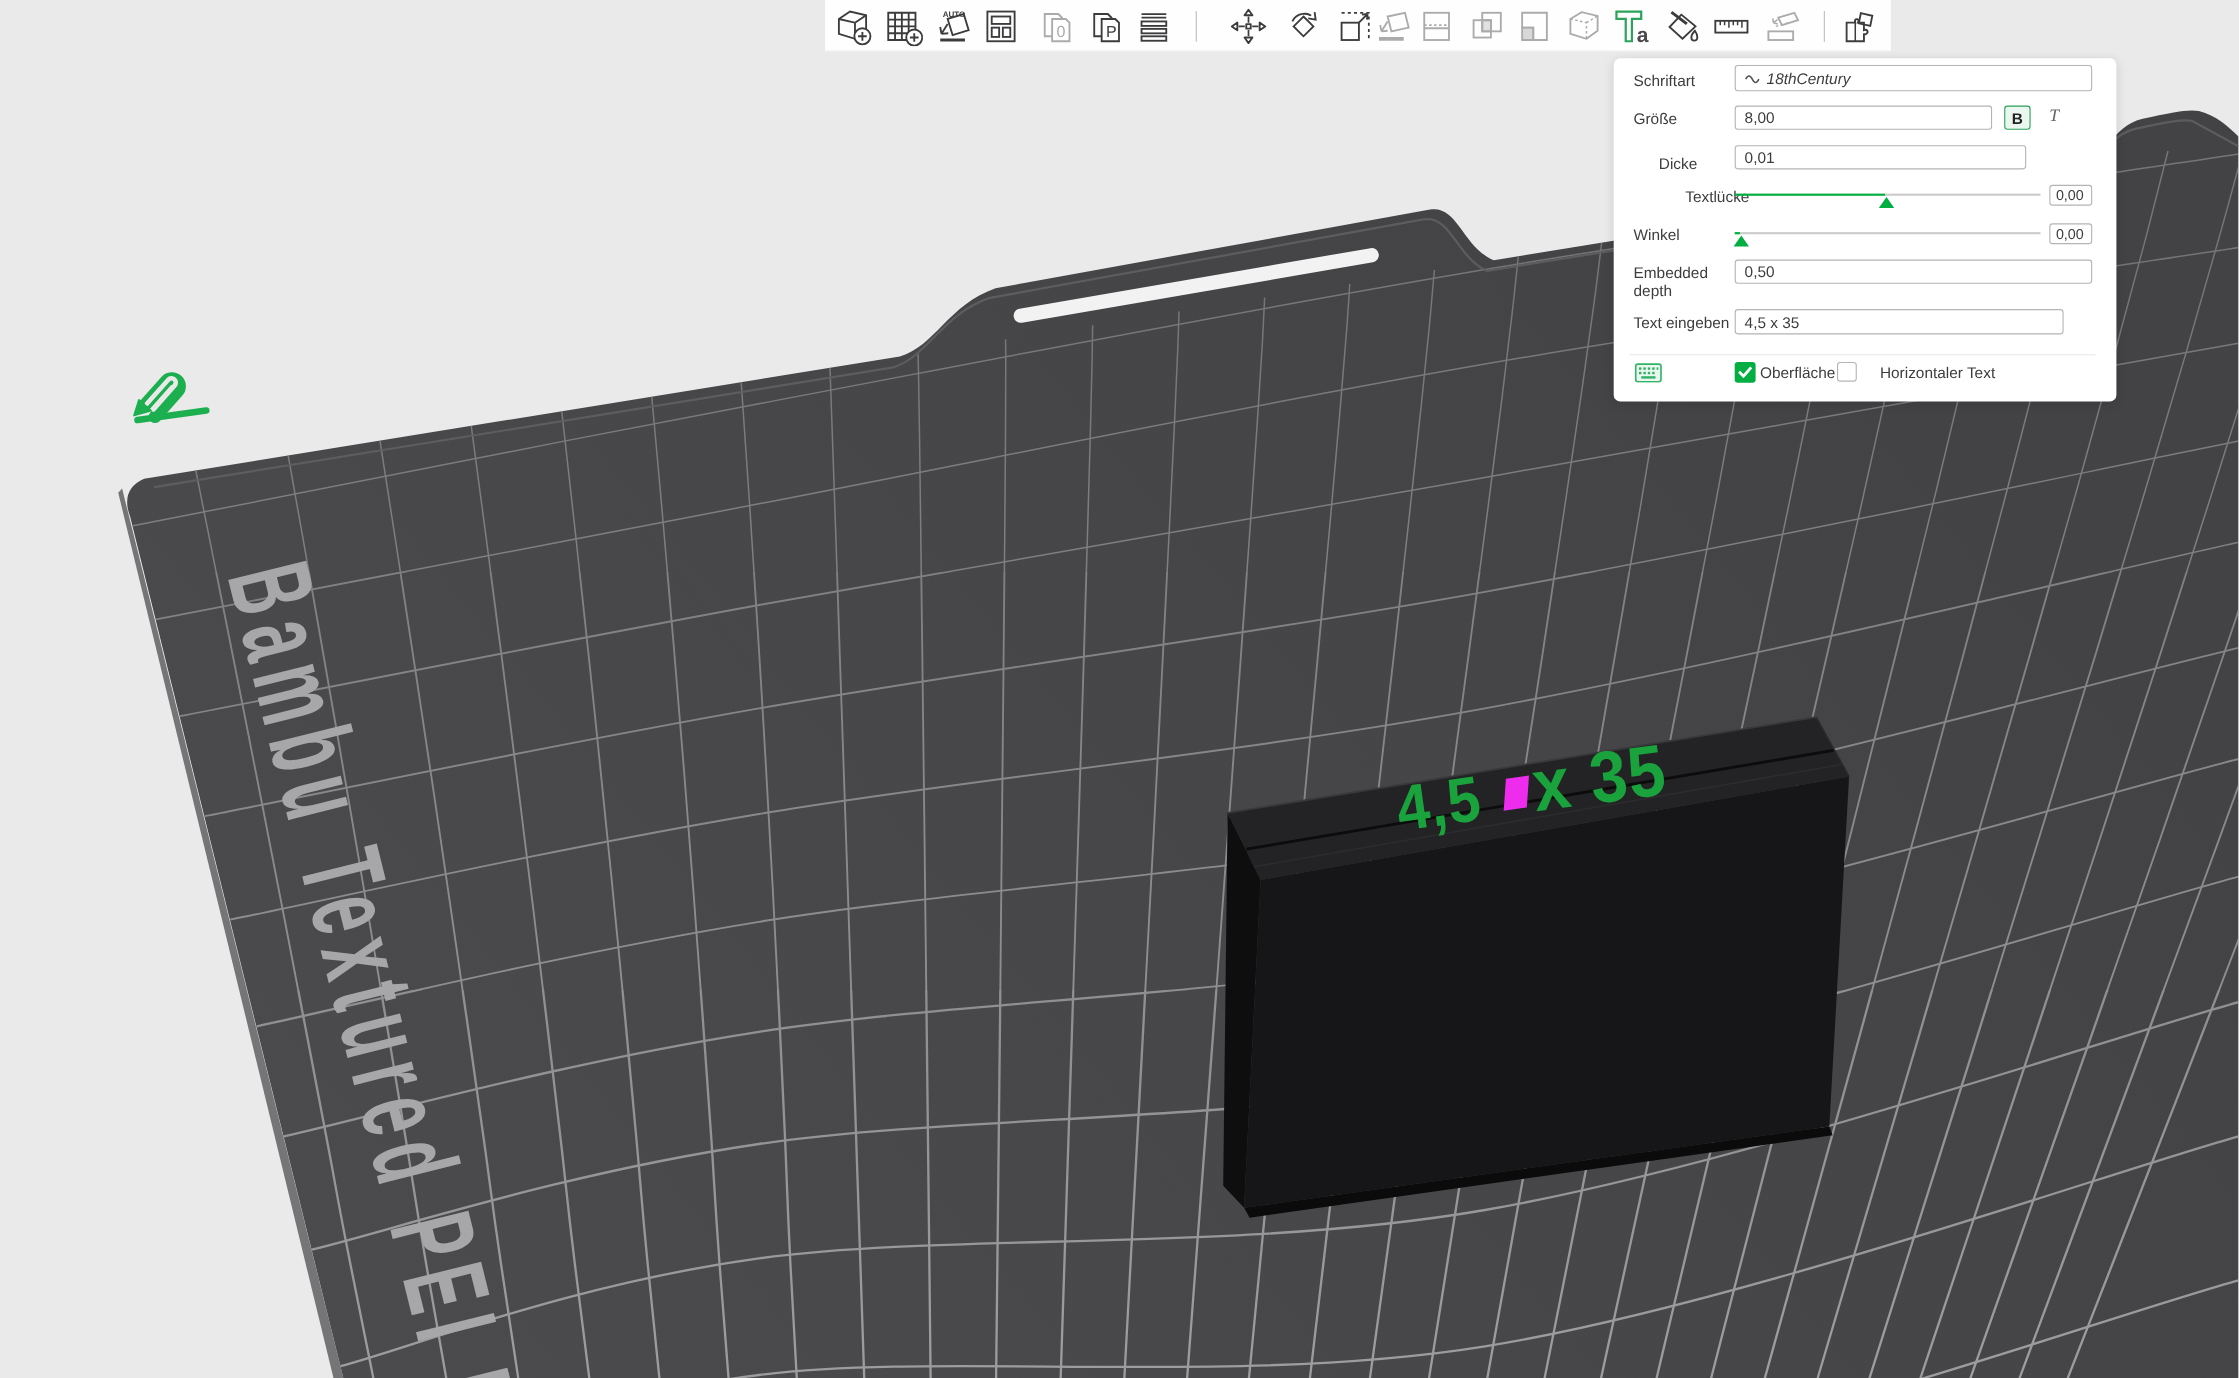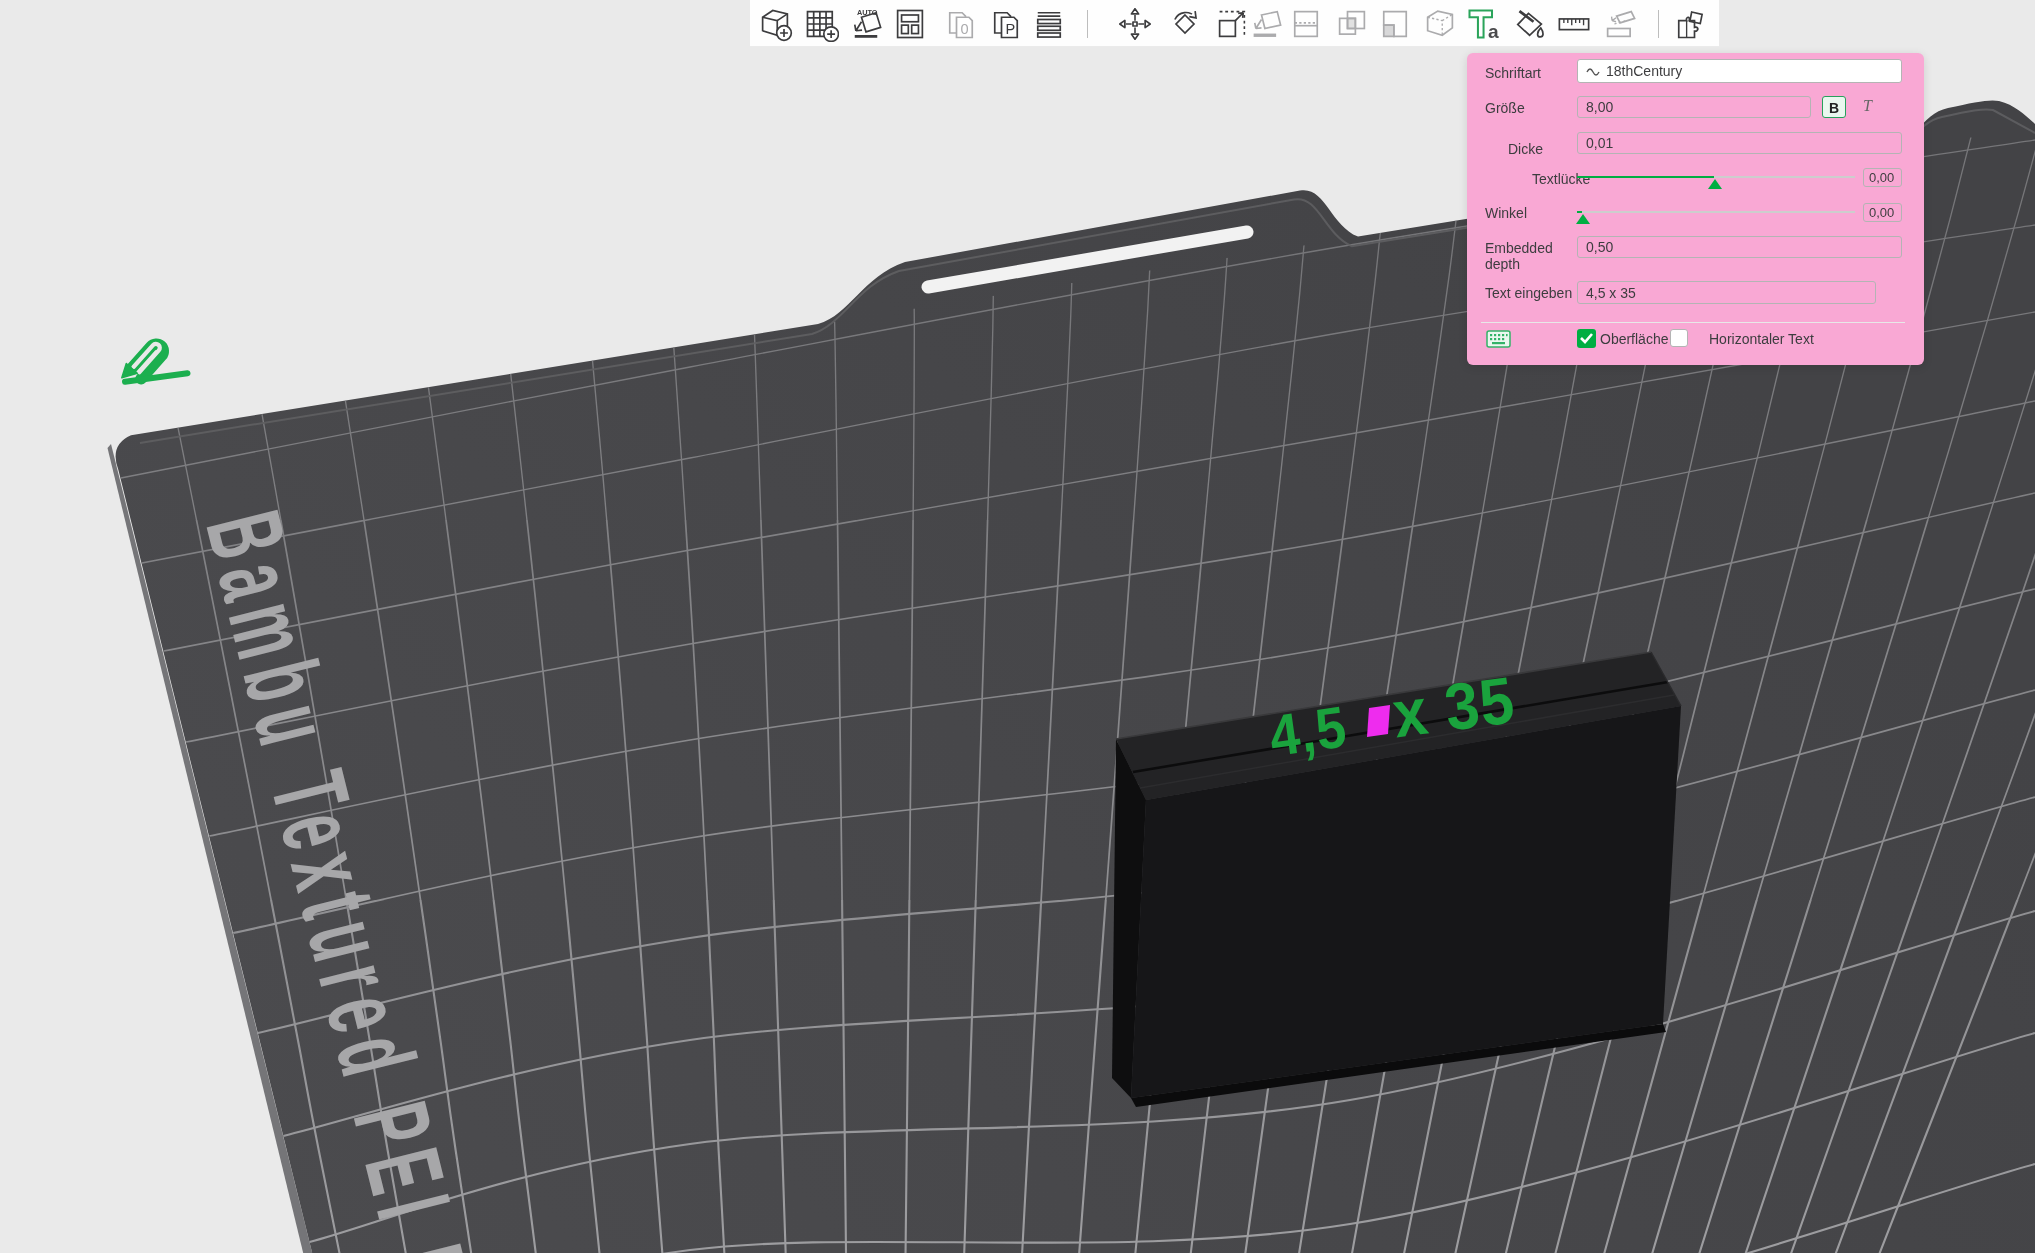--- a/index.html
+++ b/index.html
@@ -339,36 +339,36 @@
     </svg>
 <div style="position:absolute;left:1658px;top:10px;width:1px;height:28px;background:#bdbdbd;"></div>
 <svg style="position:absolute;left:1672px;top:6px;" width="36" height="36" viewBox="0 0 32 32">
       <g stroke="#3c3c3e" fill="none" stroke-width="1.5">
         <path d="M18 5 L27 8 L24.5 16 L15.5 13 Z" transform="rotate(-6 21 10)"></path>
         <path d="M6 13 H13 C 12 10.5 14.5 9 15.5 11 C 16 12 15 13 14.5 13 H20 V19 C 22.5 18 24 20.5 22 22 C 21 22.7 20 22 20 21.5 V28 H6 Z"></path>
         <path d="M13 13 V28" stroke-width="1.2"></path>
       </g>
     </svg>
 
-<div style="position:absolute;left:1467px;top:53px;width:457px;height:312px;background:#f9a8d4;border-radius:6px;box-shadow:0 2px 10px rgba(0,0,0,0.12);font-family:'Liberation Sans',sans-serif;color:#3d3d3f;font-size:14px;">
+<div style="position:absolute;left:1467px;top:53px;width:457px;height:312px;background:#ffffff;border-radius:6px;box-shadow:0 2px 10px rgba(0,0,0,0.12);font-family:'Liberation Sans',sans-serif;color:#3d3d3f;font-size:14px;">
   <div style="position:absolute;left:18px;top:12px;">Schriftart</div>
   <div style="position:absolute;left:110px;top:6px;width:325px;height:24px;border:1px solid #b4b4b4;border-radius:3px;background:#fff;">
     <svg style="position:absolute;left:8px;top:7px;" width="14" height="10" viewBox="0 0 14 10">
           <path d="M1 5 C 3 1 5 1 7 5 C 9 9 11 9 13 5" stroke="#555" fill="none" stroke-width="1.4"></path>
         </svg>
-    <div style="position:absolute;left:28px;top:3px;">18thCentury</div>
+    <div style="position:absolute;left:28px;top:3px;font-style:italic;">18thCentury</div>
   </div>
   <div style="position:absolute;left:18px;top:47px;">Größe</div>
   <div style="position:absolute;left:110px;top:43px;width:234px;height:22px;border:1px solid #b4b4b4;border-radius:3px;">
         <div style="position:absolute;left:8px;top:2px;">8,00</div>
       </div>
   <div style="position:absolute;left:355px;top:43px;width:24px;height:22px;border:1.5px solid #28a05c;border-radius:3px;background:#eaf7ef;text-align:center;font-weight:bold;color:#222;line-height:22px;">B</div>
   <div style="position:absolute;left:396px;top:44px;font-style:italic;font-size:16px;color:#666;font-family:'Liberation Serif',serif;">T</div>
   <div style="position:absolute;left:18px;top:88px;margin-left:23px;">Dicke</div>
-  <div style="position:absolute;left:110px;top:79px;width:325px;height:22px;border:1px solid #b4b4b4;border-radius:3px;">
+  <div style="position:absolute;left:110px;top:79px;width:265px;height:22px;border:1px solid #b4b4b4;border-radius:3px;">
         <div style="position:absolute;left:8px;top:2px;">0,01</div>
       </div>
   <div style="position:absolute;left:18px;top:118px;margin-left:47px;">Textlücke</div>
   <div style="position:absolute;left:110px;top:123px;width:137px;height:2px;background:#00ae42;"></div>
   <div style="position:absolute;left:247px;top:123px;width:141px;height:2px;background:#cdcdcd;"></div>
   <div style="position:absolute;left:241px;top:126px;width:0;height:0;border-left:7px solid transparent;border-right:7px solid transparent;border-bottom:10px solid #00ae42;"></div>
   <div style="position:absolute;left:396px;top:115px;width:39px;height:19px;border:1px solid #b4b4b4;border-radius:3px;font-size:13px;">
         <div style="position:absolute;left:5px;top:1px;">0,00</div>
       </div>
   <div style="position:absolute;left:18px;top:152px;">Winkel</div>

